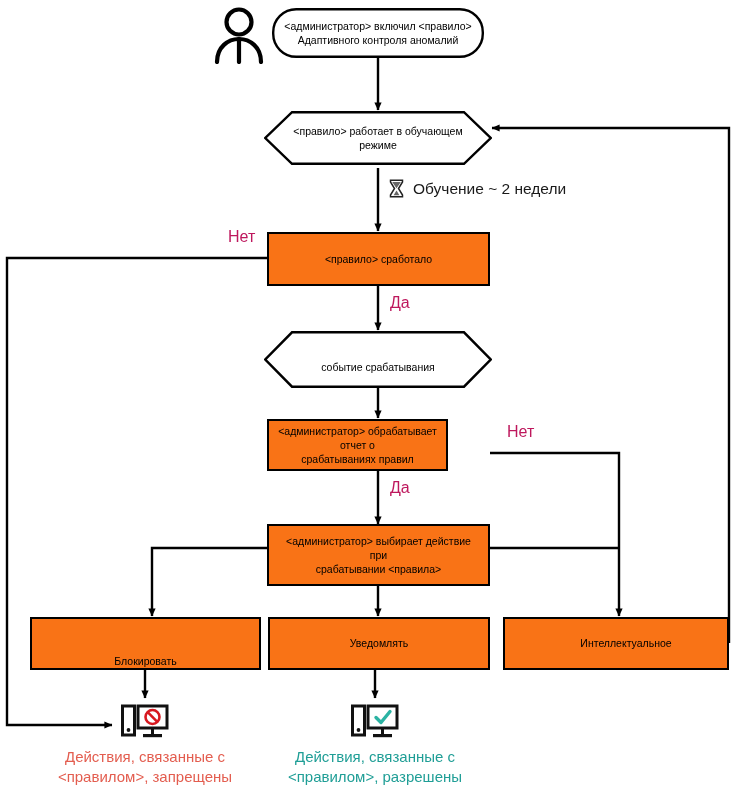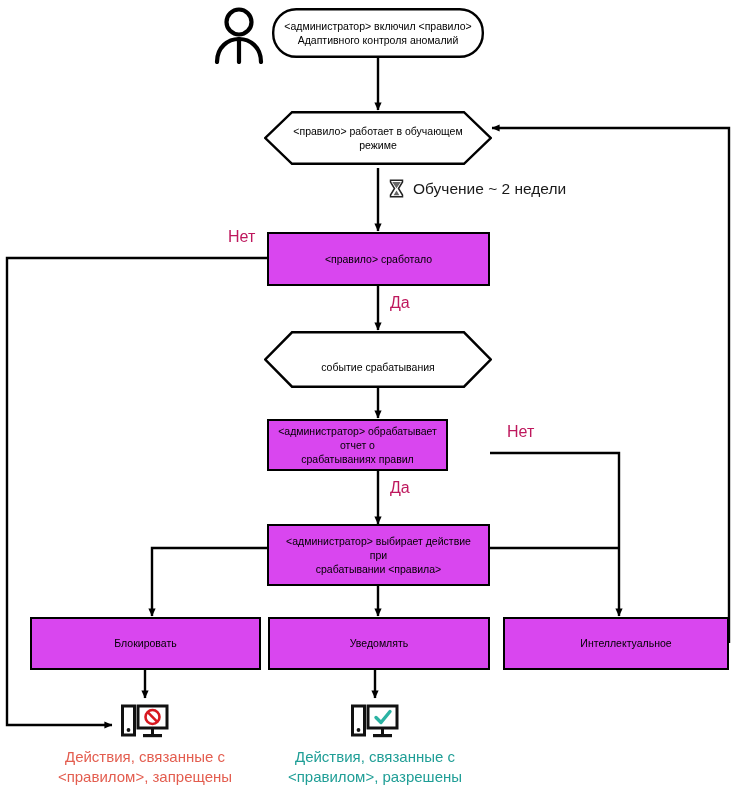--- a/index.html
+++ b/index.html
@@ -25,21 +25,21 @@
     height: 793px;
   }
   .node {
     position: absolute;
     box-sizing: border-box;
     display: flex;
     align-items: center;
     justify-content: center;
     text-align: center;
     color: #000000;
-    background: #d946ef;
+    background: #f97316;
   }
   .rect {
     border: 2px solid #000000;
   }
   .rect .txt, .hex .txt, .cap .txt {
     line-height: 1.35;
     padding: 0 8px;
   }
   .hex {
     border: none;
@@ -199,21 +199,21 @@
   <div class="label" style="left:507px; top:423px;">Нет</div>
   <div class="label" style="left:390px; top:479px;">Да</div>
 
   <div class="node rect" style="left:267px; top:524px; width:223px; height:62px;">
     <div class="txt t10">
       <span>&lt;администратор&gt; выбирает действие при</span><br>
       <span>срабатывании &lt;правила&gt;</span>
     </div>
   </div>
 
-  <div class="node rect" style="left:30px; top:617px; width:231px; height:53px;">
+  <div class="node rect" style="left:30px; top:617px; width:231px; height:53px;align-items:flex-end;">
     <div class="txt t10">Блокировать</div>
   </div>
 
   <div class="node rect" style="left:268px; top:617px; width:222px; height:53px;">
     <div class="txt t10">Уведомлять</div>
   </div>
 
   <div class="node rect" style="left:503px; top:617px; width:226px; height:53px;padding-left:20px;">
     <div class="txt t10">Интеллектуальное</div>
   </div>

